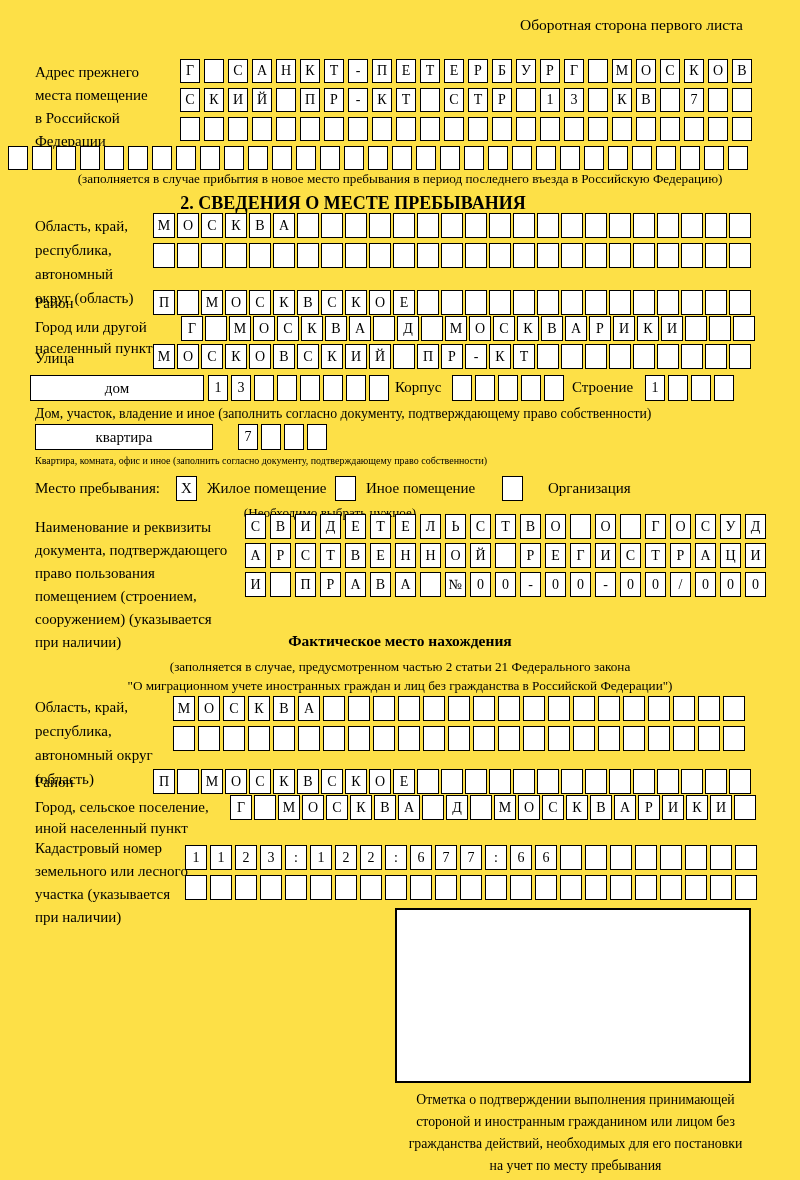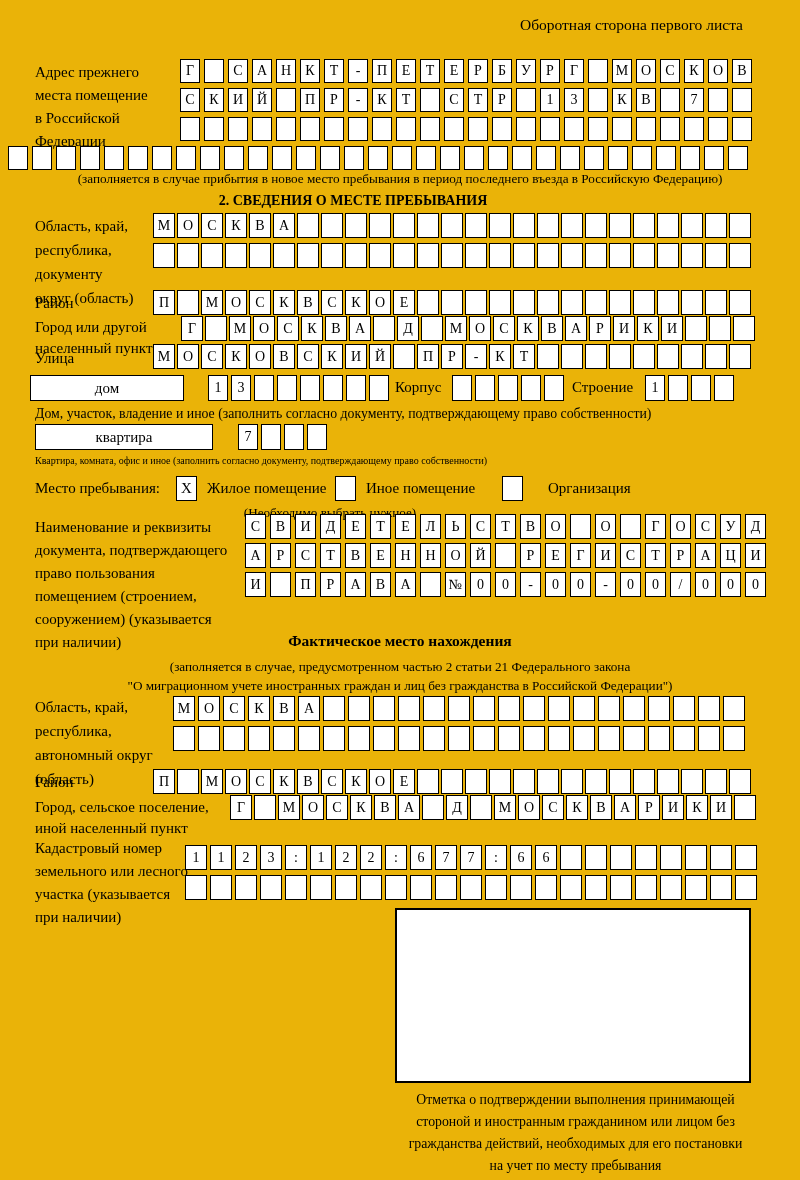--- a/index.html
+++ b/index.html
@@ -1,16 +1,16 @@
 <!DOCTYPE html>
 <html><head>
 <meta charset="utf-8">
 <style>
   html,body{margin:0;padding:0;background:#fff;}
-  .page{position:relative;width:800px;height:1180px;background:#eab308;color:#000;
+  .page{position:relative;width:800px;height:1180px;background:#fde047;color:#000;
         font-family:"Liberation Serif","DejaVu Serif",serif;overflow:hidden;}
   .t{position:absolute;font-size:15px;line-height:1.15;white-space:nowrap;}
   .sm{font-size:13.2px;}
   .b{font-weight:bold;}
   .ctr{text-align:center;white-space:normal;}
   .lines div{white-space:nowrap;}
   .boxrow{position:absolute;display:flex;--bw:20px;--gap:4px;--bh:24px;}
   .cbox{flex:0 0 auto;width:var(--bw);height:var(--bh);border:1.6px solid #000;
         margin-right:var(--gap);display:flex;align-items:center;justify-content:center;
         font-size:14px;background:#fff;box-sizing:border-box;}
@@ -144,26 +144,26 @@
       <span class="cbox"></span>
       <span class="cbox"></span>
       <span class="cbox"></span>
       <span class="cbox"></span>
       <span class="cbox"></span>
       <span class="cbox"></span>
       <span class="cbox"></span>
     </div>
   <div class="t sm ctr" style="left:0;top:171px;width:800px;">(заполняется в случае прибытия в новое место пребывания в период последнего въезда в Российскую Федерацию)</div>
 
-  <div class="t b ctr" style="left:0;top:193px;width:706px;font-size:14px;">2. СВЕДЕНИЯ О МЕСТЕ ПРЕБЫВАНИЯ</div>
+  <div class="t b ctr" style="left:0;top:193px;width:706px;font-size:18px;">2. СВЕДЕНИЯ О МЕСТЕ ПРЕБЫВАНИЯ</div>
 
   <div class="t lines" style="left:35px;top:214px;line-height:24px;">
       <div>Область, край,</div>
       <div>республика,</div>
-      <div>документу</div>
+      <div>автономный</div>
       <div>округ (область)</div>
     </div>
   <div class="boxrow s2" style="left:153px;top:213px;">
       <span class="cbox">М</span>
       <span class="cbox">О</span>
       <span class="cbox">С</span>
       <span class="cbox">К</span>
       <span class="cbox">В</span>
       <span class="cbox">А</span>
       <span class="cbox"></span>
@@ -296,21 +296,21 @@
       <span class="cbox"></span>
       <span class="cbox"></span>
       <span class="cbox"></span>
       <span class="cbox"></span>
       <span class="cbox"></span>
       <span class="cbox"></span>
       <span class="cbox"></span>
       <span class="cbox"></span>
     </div>
 
-  <div class="widebox" style="left:30px;top:375px;width:154px;font-family:Liberation Serif, serif;">дом</div>
+  <div class="widebox" style="left:30px;top:375px;width:174px;font-family:Liberation Serif, serif;">дом</div>
   <div class="boxrow hrow" style="left:208px;top:375px;">
       <span class="cbox">1</span>
       <span class="cbox">3</span>
       <span class="cbox"></span>
       <span class="cbox"></span>
       <span class="cbox"></span>
       <span class="cbox"></span>
       <span class="cbox"></span>
       <span class="cbox"></span>
     </div>

